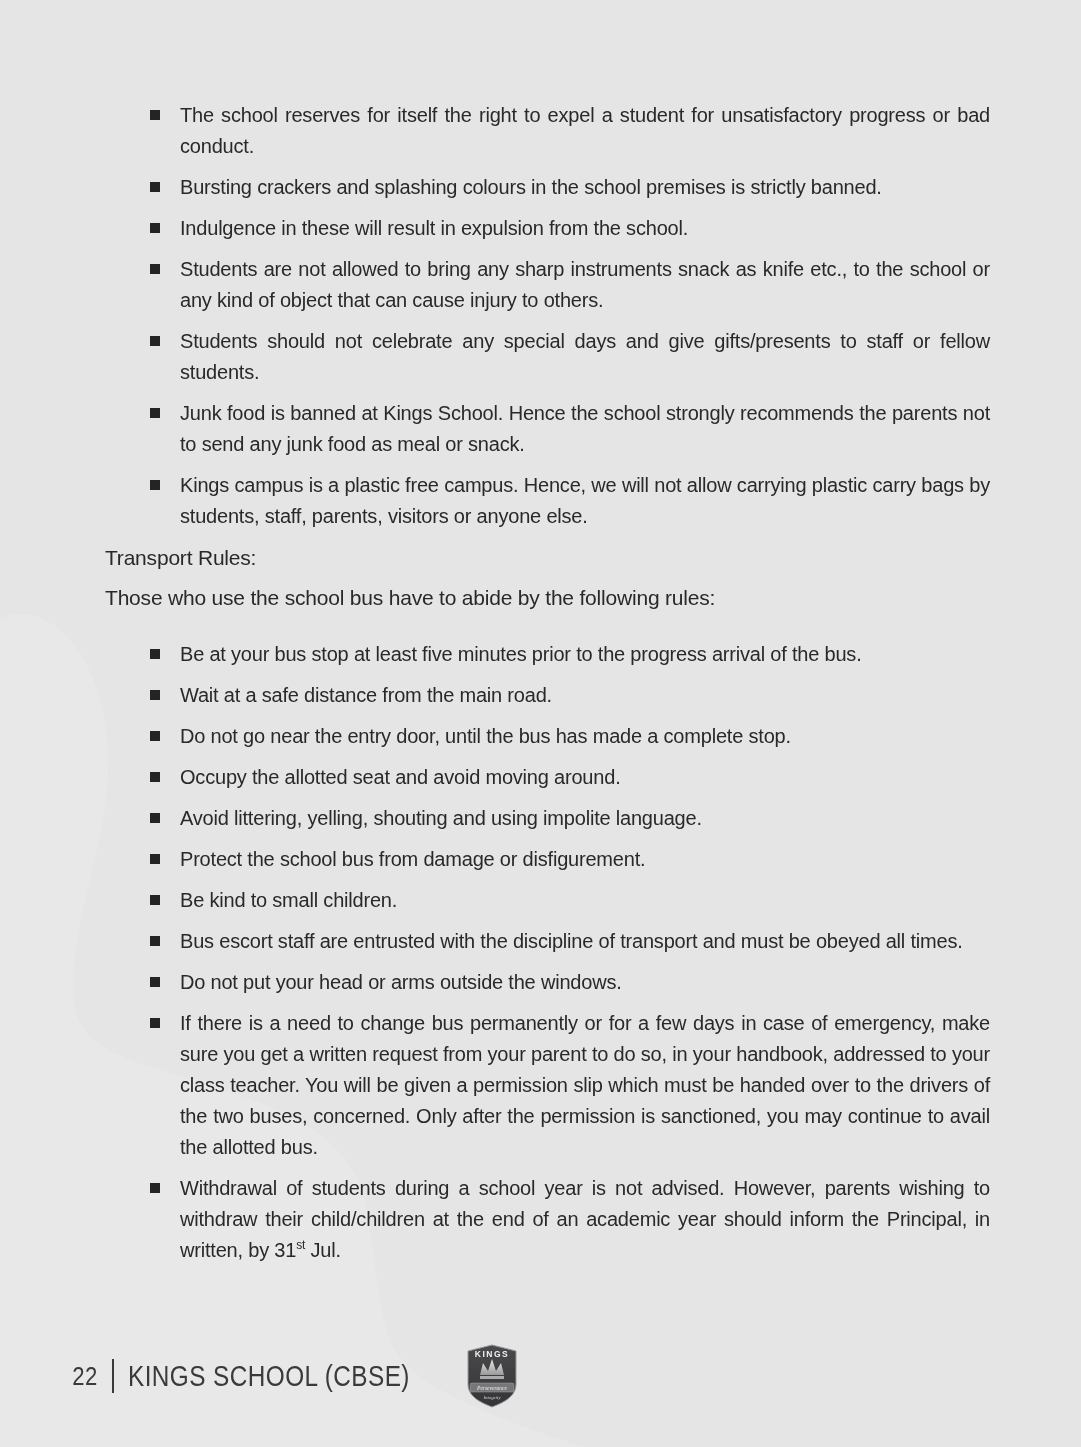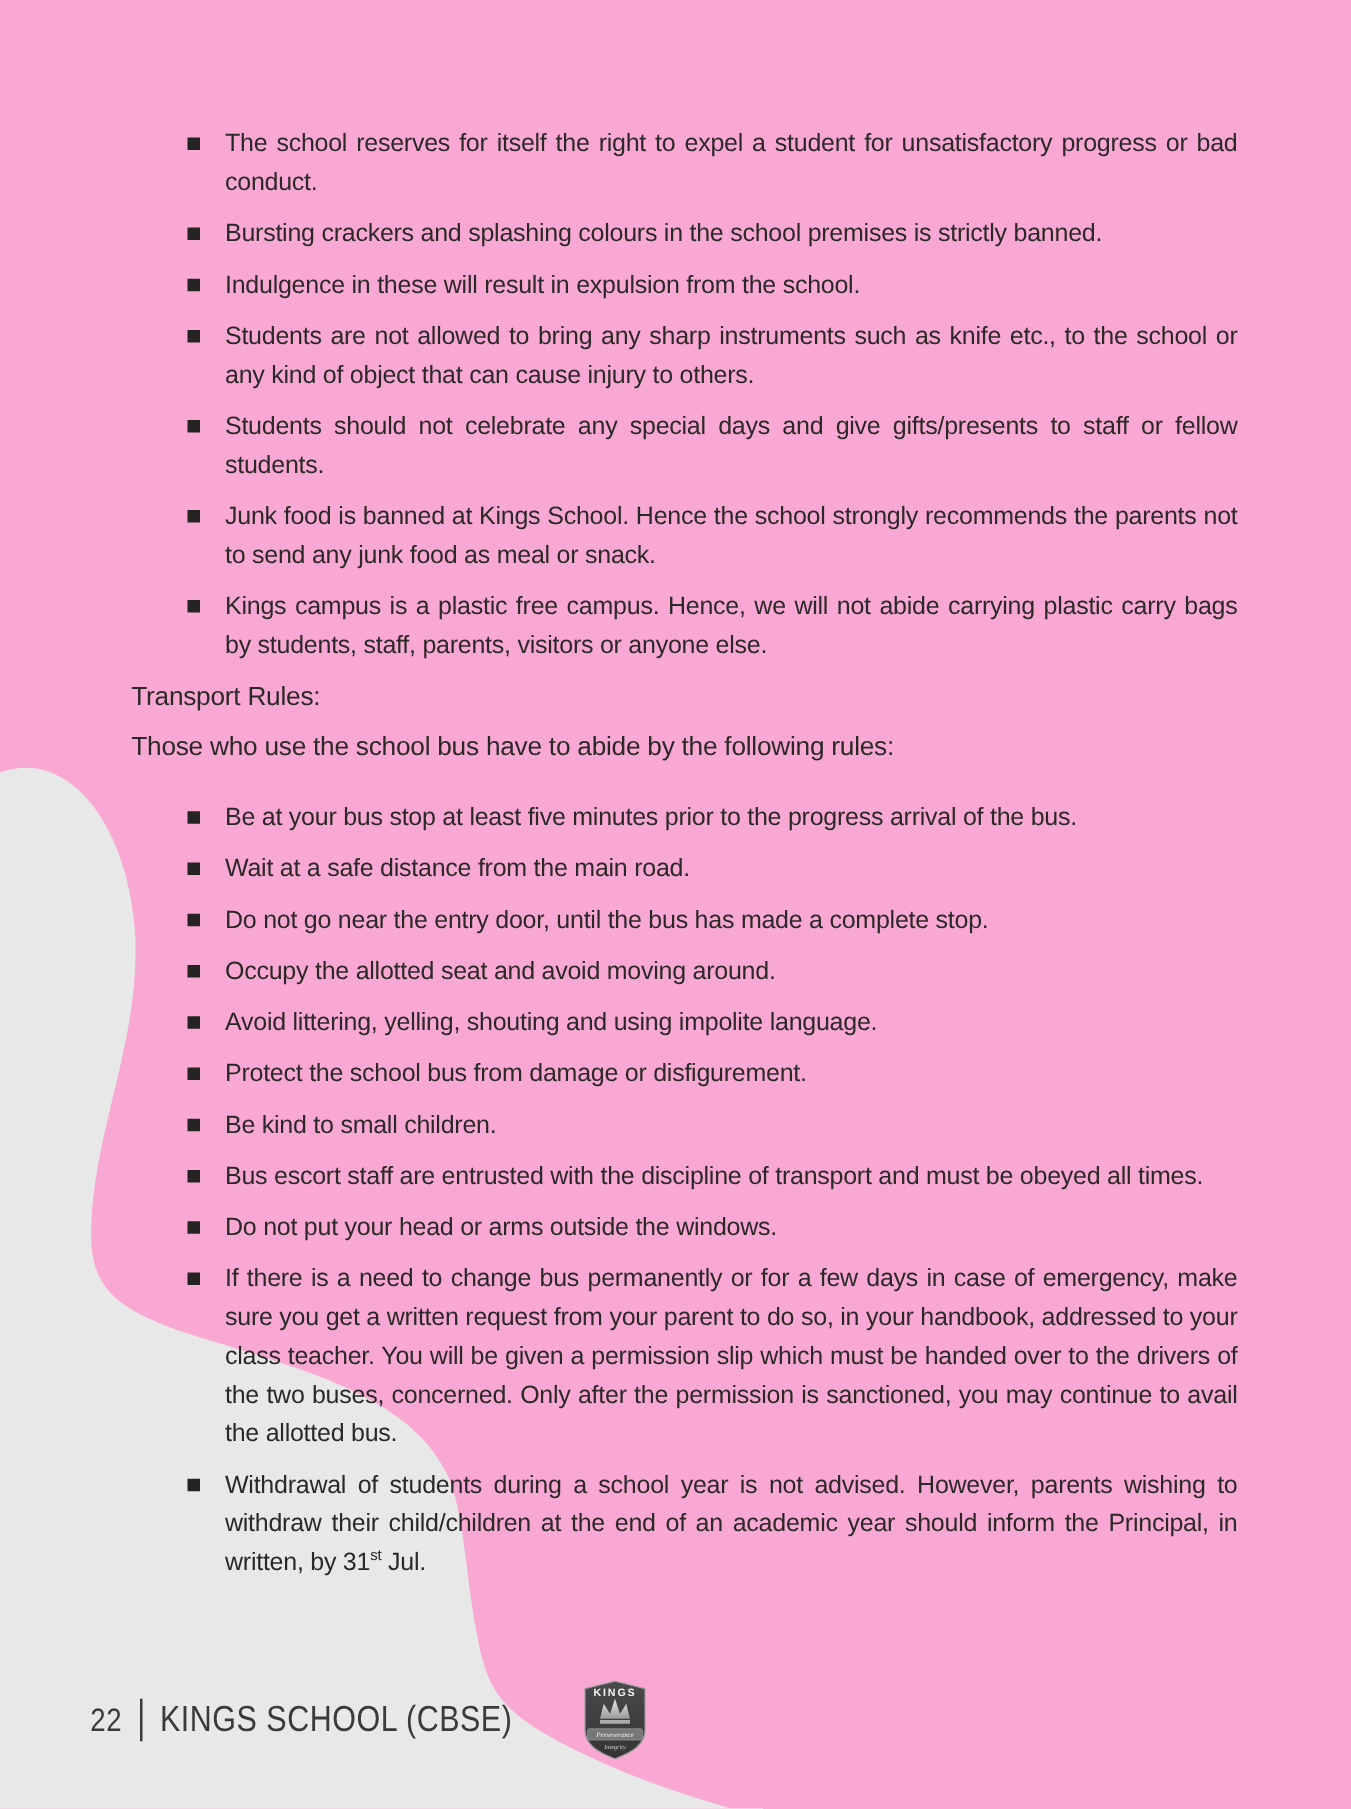--- a/index.html
+++ b/index.html
@@ -10,21 +10,21 @@
   }
   *{box-sizing:border-box;margin:0;padding:0;}
   html,body{background:#ffffff;}
   body{
     width:1081px;height:1447px;
     font-family:"Liberation Sans","DejaVu Sans",sans-serif;
     color:var(--text);
     position:relative;
     overflow:hidden;
   }
-  .page{position:relative;width:1081px;height:1447px;background:#f9a8d4;}
+  .page{position:relative;width:1081px;height:1447px;background:#e5e5e5;}
   .bg-svg{position:absolute;top:0;left:0;z-index:0;}
   .content{
     position:absolute;left:105px;top:100px;width:885px;z-index:1;
   }
   h2.sec-heading{
     font-size:21px;line-height:31px;font-weight:400;
     letter-spacing:-0.2px;margin:0 0 9px 0;color:var(--text);
   }
   ul.rules{list-style:none;margin:0 0 0 0;}
   ul.rules li{
@@ -94,36 +94,36 @@
           <p>Bursting crackers and splashing colours in the school premises is strictly banned.</p>
         </li>
 
         <li>
           <span class="sq"></span>
           <p>Indulgence in these will result in expulsion from the school.</p>
         </li>
 
         <li>
           <span class="sq"></span>
-          <p>Students are not allowed to bring any sharp instruments such as knife etc., to the school or any kind of object that can cause injury to others.</p>
+          <p>Students are not allowed to bring any sharp instruments snack as knife etc., to the school or any kind of object that can cause injury to others.</p>
         </li>
 
         <li>
           <span class="sq"></span>
           <p>Students should not celebrate any special days and give gifts/presents to staff or fellow students.</p>
         </li>
 
         <li>
           <span class="sq"></span>
           <p>Junk food is banned at Kings School. Hence the school strongly recommends the parents not to send any junk food as meal or snack.</p>
         </li>
 
         <li>
           <span class="sq"></span>
-          <p>Kings campus is a plastic free campus. Hence, we will not abide carrying plastic carry bags by students, staff, parents, visitors or anyone else.</p>
+          <p>Kings campus is a plastic free campus. Hence, we will not allow carrying plastic carry bags by students, staff, parents, visitors or anyone else.</p>
         </li>
       </ul>
 
     <h2 class="sec-heading">Transport Rules:</h2>
     <h2 class="sec-heading" style="margin-bottom:26px;">Those who use the school bus have to abide by the following rules:</h2>
 
     <ul class="rules gap-after">
 
         <li>
           <span class="sq"></span>

